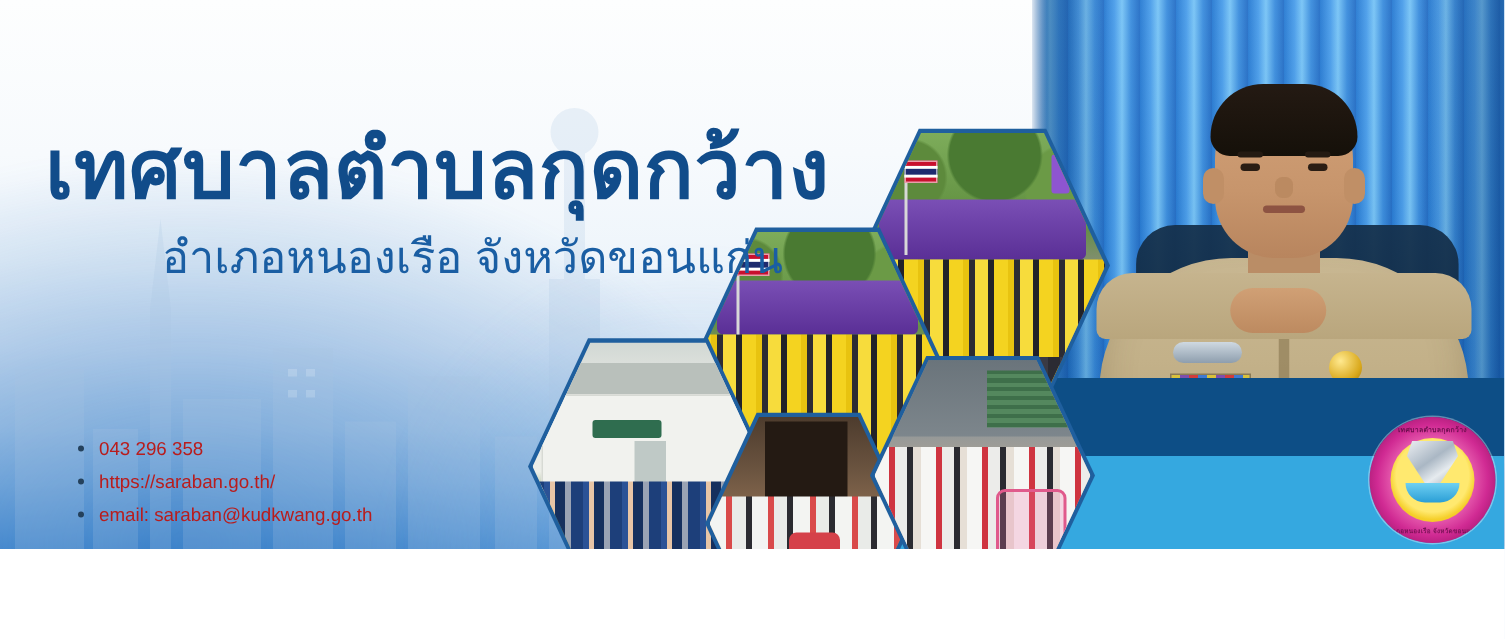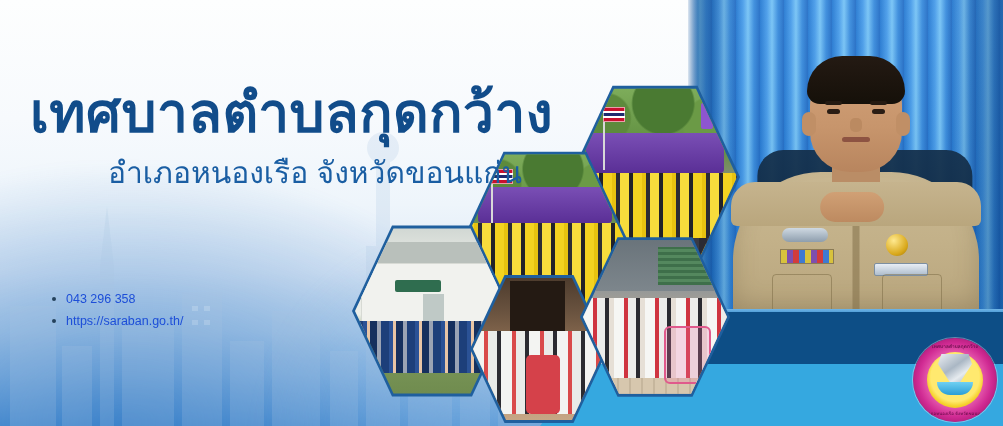--- a/index.html
+++ b/index.html
@@ -1,20 +1,20 @@
 <!DOCTYPE html>
 <html><head>
 <meta charset="utf-8">
 <style>
   html,body{margin:0;padding:0;background:#fff;}
   body{font-family:"Liberation Sans","DejaVu Sans",sans-serif;}
 
   .banner{
     position:relative;
-    width:1003px;height:426px;
+    width:1003px;height:366px;
     overflow:hidden;
     background:#f4f8fc;
   }
 
   
   .bg-base{
     position:absolute;inset:0;
     background:
       linear-gradient(to bottom,
         #fdfefe 0%, #f7fafd 28%, #eef5fb 48%, #dfeaf7 64%,
@@ -187,21 +187,21 @@
   }
   .subtitle{
     position:absolute;left:108px;top:158px;
     font-size:30px;line-height:1;
     font-weight:400;
     color:#1a5ea3;
     white-space:nowrap;
   }
   .contact{
     position:absolute;left:48px;top:288px;
-    color:#1d4ed8;
+    color:#b91c1c;
     font-size:12.5px;
     line-height:22px;
   }
   .contact ul{margin:0;padding:0;list-style:none;}
   .contact li{position:relative;padding-left:18px;white-space:nowrap;}
   .contact li::before{
     content:"";position:absolute;left:4px;top:9px;
     width:4px;height:4px;border-radius:50%;background:#24415c;
   }
 
@@ -481,20 +481,23 @@
   <div class="subtitle">อำเภอหนองเรือ จังหวัดขอนแก่น</div>
 
   <div class="contact">
     <ul>
       <li>
         <span>043 296 358</span>
       </li>
       <li>
         <span>https://saraban.go.th/</span>
       </li>
+      <li>
+        <span>email: saraban@kudkwang.go.th</span>
+      </li>
     </ul>
   </div>
 
   <div class="seal">
     <div class="seal-inner"></div>
     <div class="seal-shield"></div>
     <div class="seal-water"></div>
     <div class="seal-text-top">เทศบาลตำบลกุดกว้าง</div>
     <div class="seal-text-bot">อำเภอหนองเรือ  จังหวัดขอนแก่น</div>
   </div>

